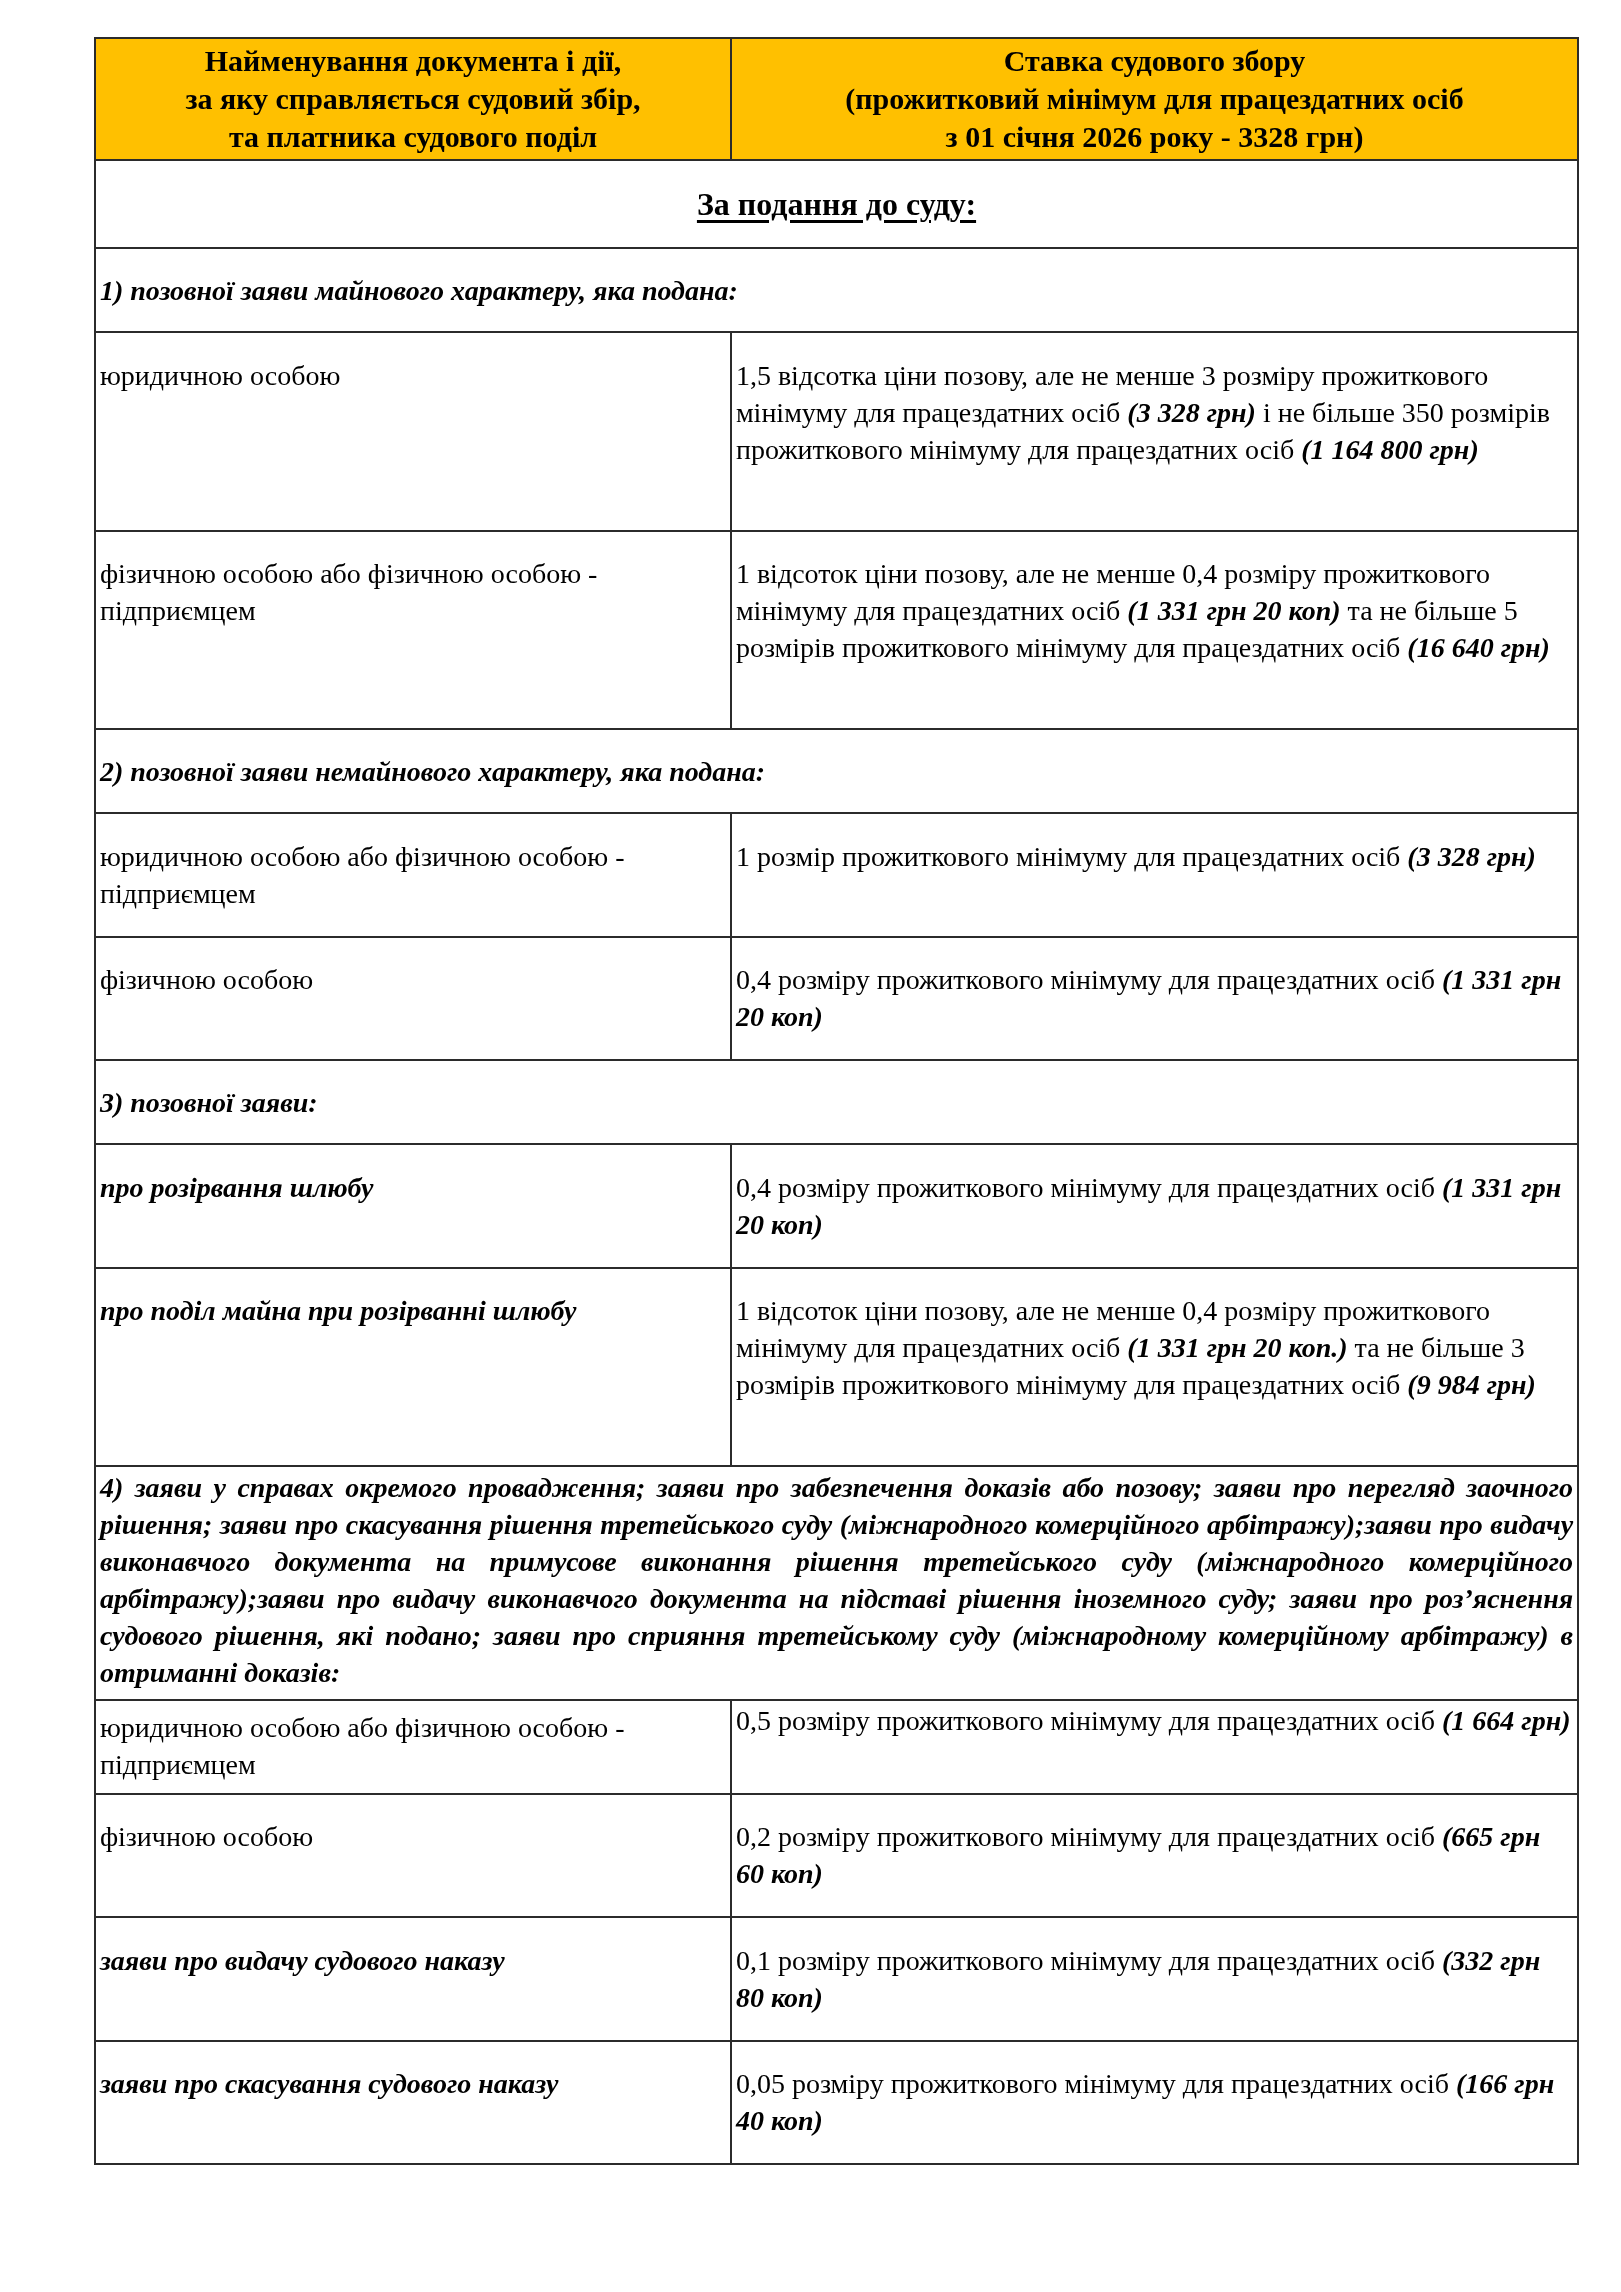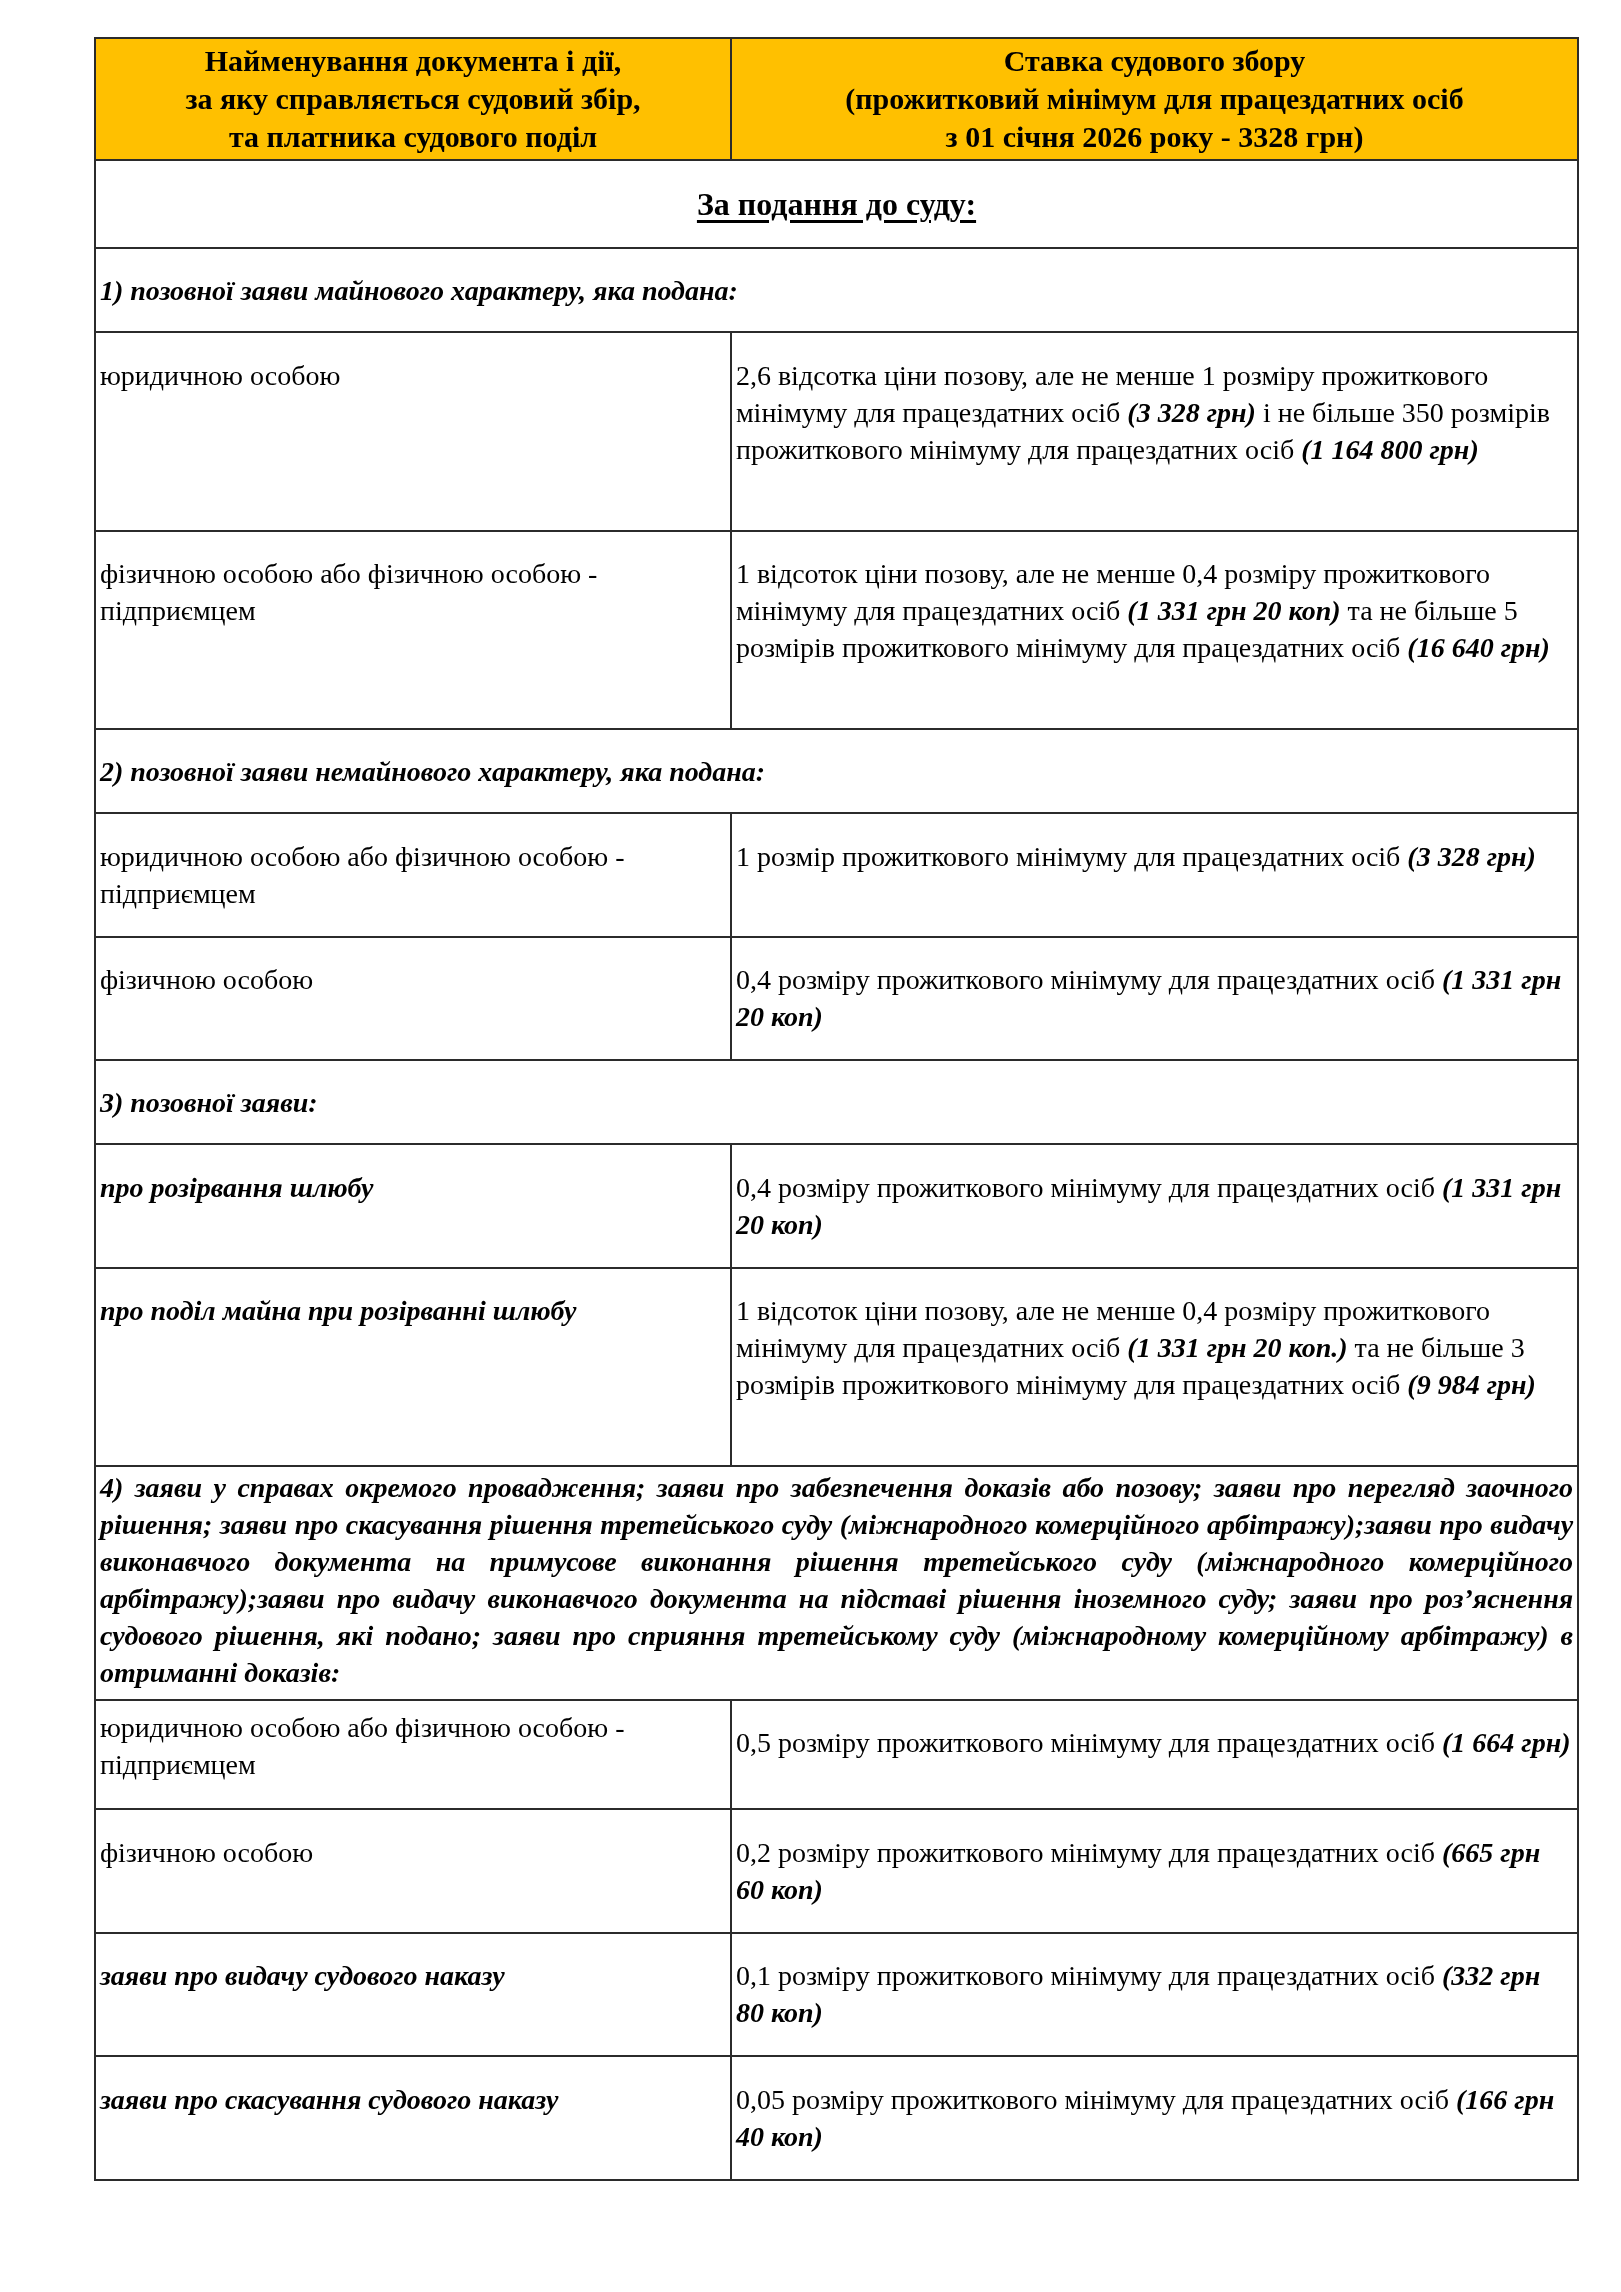--- a/index.html
+++ b/index.html
@@ -104,21 +104,21 @@
 
   <tr class="title-row">
     <td colspan="2"><span>За подання до суду:</span></td>
   </tr>
 
   <tr class="section s1">
     <td colspan="2">1) позовної заяви майнового характеру, яка подана:</td>
   </tr>
   <tr class="row h200">
     <td>юридичною особою</td>
-    <td><span>2,6 відсотка ціни позову, але не менше 1 розміру прожиткового мінімуму для працездатних осіб </span><span class="amt">(3 328 грн)</span><span> і не більше 350 розмірів прожиткового мінімуму для працездатних осіб </span><span class="amt">(1 164 800 грн)</span></td>
+    <td><span>1,5 відсотка ціни позову, але не менше 3 розміру прожиткового мінімуму для працездатних осіб </span><span class="amt">(3 328 грн)</span><span> і не більше 350 розмірів прожиткового мінімуму для працездатних осіб </span><span class="amt">(1 164 800 грн)</span></td>
   </tr>
   <tr class="row h200">
     <td>фізичною особою або фізичною особою - підприємцем</td>
     <td><span>1 відсоток ціни позову, але не менше 0,4 розміру прожиткового мінімуму для працездатних осіб </span><span class="amt">(1 331 грн 20 коп)</span><span> та не більше 5 розмірів прожиткового мінімуму для працездатних осіб </span><span class="amt">(16 640 грн)</span></td>
   </tr>
 
   <tr class="section s1">
     <td colspan="2">2) позовної заяви немайнового характеру, яка подана:</td>
   </tr>
   <tr class="row h124">
@@ -140,21 +140,21 @@
   <tr class="row h200">
     <td class="lbl-italic">про поділ майна при розірванні шлюбу</td>
     <td><span>1 відсоток ціни позову, але не менше 0,4 розміру прожиткового мінімуму для працездатних осіб </span><span class="amt">(1 331 грн 20 коп.)</span><span> та не більше 3 розмірів прожиткового мінімуму для працездатних осіб </span><span class="amt">(9 984 грн)</span></td>
   </tr>
 
   <tr class="section s4">
     <td colspan="2">4) заяви у справах окремого провадження; заяви про забезпечення доказів або позову; заяви про перегляд заочного рішення; заяви про скасування рішення третейського суду (міжнародного комерційного арбітражу);заяви про видачу виконавчого документа на примусове виконання рішення третейського суду (міжнародного комерційного арбітражу);заяви про видачу виконавчого документа на підставі рішення іноземного суду; заяви про роз’яснення судового рішення, які подано; заяви про сприяння третейському суду (міжнародному комерційному арбітражу) в отриманні доказів:</td>
   </tr>
   <tr class="row h110">
     <td style="padding-top:7.8px">юридичною особою або фізичною особою - підприємцем</td>
-    <td style="padding-top:23px"><span>0,5 розміру прожиткового мінімуму для працездатних осіб </span><span class="amt">(1 664 грн)</span></td>
+    <td style="padding-top:1px"><span>0,5 розміру прожиткового мінімуму для працездатних осіб </span><span class="amt">(1 664 грн)</span></td>
   </tr>
   <tr class="row h124">
     <td>фізичною особою</td>
     <td><span>0,2 розміру прожиткового мінімуму для працездатних осіб </span><span class="amt">(665 грн 60 коп)</span></td>
   </tr>
   <tr class="row h124">
     <td class="lbl-italic">заяви про видачу судового наказу</td>
     <td><span>0,1 розміру прожиткового мінімуму для працездатних осіб </span><span class="amt">(332 грн 80 коп)</span></td>
   </tr>
   <tr class="row h124">

